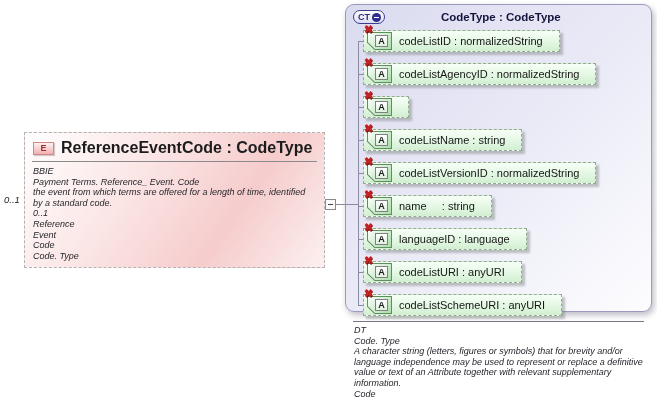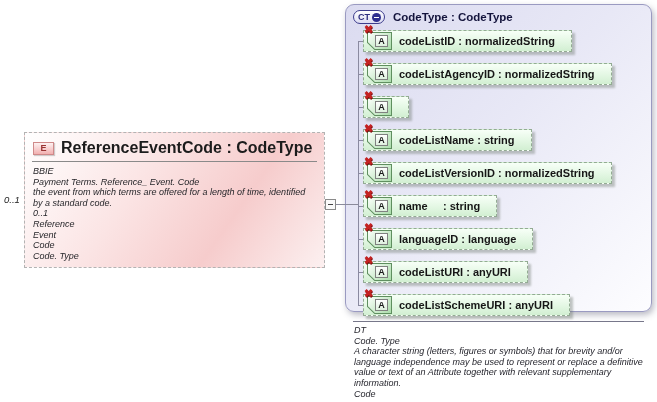--- a/index.html
+++ b/index.html
@@ -45,21 +45,21 @@
   }
   .tbox-header{display:flex;align-items:center;gap:8px;padding:5px 7px;}
   .ct-icon{
     display:inline-flex;align-items:center;gap:2px;box-sizing:border-box;
     border:1px solid #3c3c8c;border-radius:7px;padding:1px 3px 1px 4px;
     background:linear-gradient(180deg,#ffffff,#dcdcf2);
     font-size:9px;font-weight:bold;color:#2e2e7e;
   }
   .minus-circle{width:9px;height:9px;border-radius:50%;background:#2e2e8e;position:relative;display:inline-block;}
   .minus-circle::after{content:'';position:absolute;left:2px;top:4px;width:5px;height:1px;background:#ffffff;}
-  .tbox-title{font-size:11.5px;font-weight:bold;color:#14143c;white-space:nowrap;}
+  .tbox-title{font-size:11.5px;font-weight:bold;color:#14143c;white-space:nowrap;margin-left:48px;}
 
   .attrs{position:absolute;left:0;top:0;right:0;bottom:0;}
   .treeline{position:absolute;left:12px;top:36px;width:1px;height:264px;background:#8a8aa0;}
 
   .attr-row{position:absolute;left:17px;height:22px;}
   .attr-row::before{content:'';position:absolute;left:-5px;top:11px;width:6px;height:1px;background:#8a8aa0;}
   .attr-box{
     position:relative;display:inline-flex;align-items:center;height:22px;box-sizing:border-box;
     border:1px dashed #93ab93;
     background:linear-gradient(180deg,#f7fff7 0%,#e3f7e3 55%,#d2efd2 100%);
@@ -75,21 +75,21 @@
   .a-box{
     position:absolute;right:4px;top:3px;width:13px;height:12px;box-sizing:border-box;
     border:1px solid #808080;background:linear-gradient(180deg,#ffffff,#def0de);
     font-size:9px;font-weight:bold;color:#1a1a1a;
     display:flex;align-items:center;justify-content:center;z-index:1;
   }
   .x-badge{
     position:absolute;left:-3px;top:-8px;font-size:11px;font-weight:bold;color:#c42222;
     z-index:2;line-height:1;text-shadow:0.5px 0.5px 0 #7a1010;
   }
-  .attr-label{font-size:11px;font-weight:bold;color:#161616;margin-left:7px;white-space:pre;}
+  .attr-label{font-size:11px;font-weight:normal;color:#161616;margin-left:7px;white-space:pre;}
 
   .tbox-sep{position:absolute;left:7px;right:7px;top:316px;border-top:1px solid #77778a;}
   .tbox-anno{position:absolute;left:8px;right:6px;top:320px;font-style:italic;font-size:9px;line-height:10.6px;color:#26262e;}
 </style>
 </head>
 <body>
 
 <div class="canvas">
 
   <span class="card-left">0..1</span>

